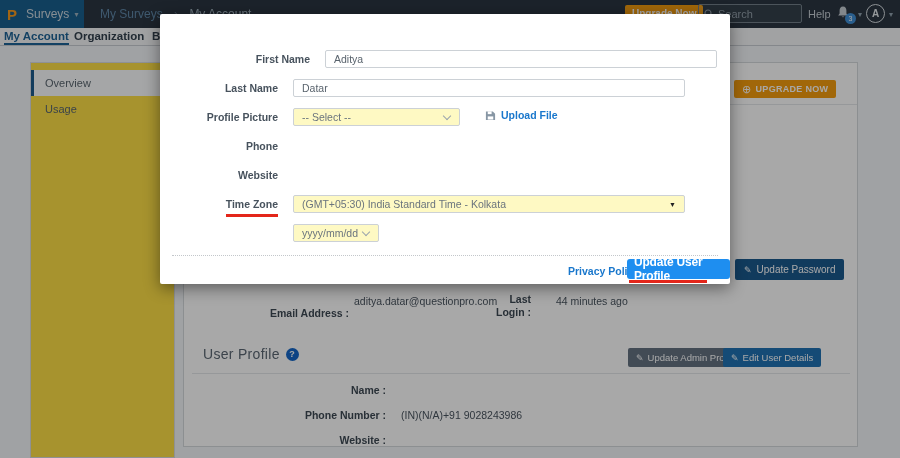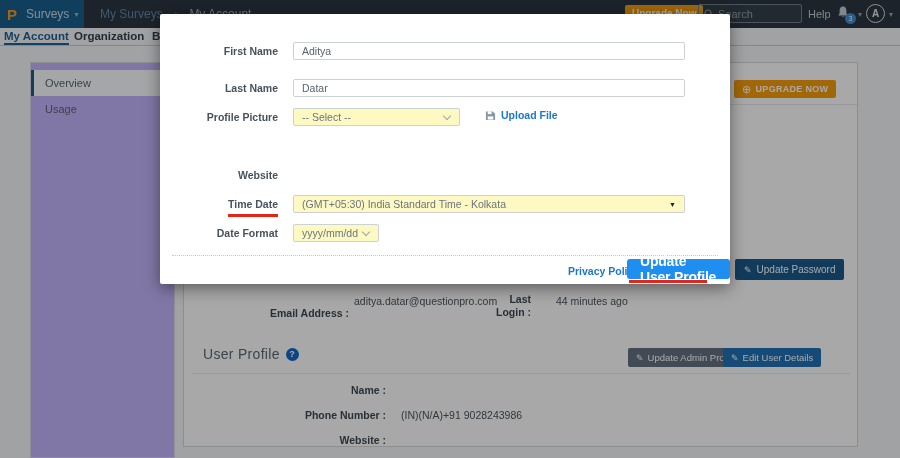--- a/index.html
+++ b/index.html
@@ -29,21 +29,21 @@
 
   
   .tabbar { position:absolute; left:0; top:28px; width:900px; height:18px; background:#f4f6f8; border-bottom:1px solid #c9ced3; z-index:1; }
   .tab { position:absolute; top:0; height:17px; line-height:16px; font-size:11.5px; font-weight:bold; color:#33414e; cursor:pointer; }
   .tab.active { color:#1e6396; border-bottom:2px solid #1e6396; }
 
   
   .content-bg { position:absolute; left:0; top:46px; width:900px; height:412px; background:#f3f6f9; }
 
   
-  .sidebar { position:absolute; left:30px; top:62px; width:145px; height:396px; background:#c4b5fd; border:1px solid #d9dde1; padding-top:7px; }
+  .sidebar { position:absolute; left:30px; top:62px; width:145px; height:396px; background:#fde047; border:1px solid #d9dde1; padding-top:7px; }
   .side-item { height:26px; line-height:26px; padding-left:14px; font-size:11px; color:#5a6670; cursor:pointer; }
   .side-item.active { border-left:3px solid #1e5c8e; padding-left:11px; background:#fbfcfd; }
 
   
   .main-card { position:absolute; left:183px; top:62px; width:675px; height:385px; background:#fff; border:1px solid #d5d9dd; }
   .upg-sm { position:absolute; left:550px; top:17px; height:18px; padding:0 8px; background:#f59d0e; border-radius:2px; color:#fff; font-size:9px; font-weight:bold; letter-spacing:.3px; display:flex; align-items:center; gap:4px; cursor:pointer; }
   .upg-sm .plus { font-size:11px; font-weight:normal; }
   .hdiv1 { position:absolute; left:0; top:41px; width:673px; border-top:1px solid #e4e7ea; }
   .update-pw { position:absolute; left:551px; top:196px; height:21px; padding:0 9px; background:#1b5a8e; border-radius:2px; color:#fff; font-size:10px; display:flex; align-items:center; gap:5px; cursor:pointer; }
   .kv-label { position:absolute; font-size:10.5px; font-weight:bold; color:#3e4954; text-align:right; line-height:1.25; }
@@ -69,21 +69,21 @@
   .m-label { position:absolute; left:0; top:0; width:118px; text-align:right; font-size:10.5px; font-weight:bold; color:#47525d; line-height:18px; }
   .m-input { position:absolute; left:133px; top:0; width:392px; height:18px; border:1px solid #ccd1d6; border-radius:2px; font-size:10.5px; color:#59636d; padding:0 8px; outline:none; font-family:"Liberation Sans",sans-serif; }
   .sel { position:absolute; left:133px; top:0; height:18px; border:1px solid #ccd1d6; border-radius:2px; font-size:10.5px; color:#6a747e; padding:0 8px; display:flex; align-items:center; cursor:pointer; background:#fef9c3; }
   .chev { width:6px; height:6px; border-right:1.5px solid #9aa4ad; border-bottom:1.5px solid #9aa4ad; transform:rotate(45deg); position:absolute; right:9px; top:4px; }
   .tz-caret { position:absolute; right:8px; top:5px; font-size:7px; color:#222; }
   .upload { position:absolute; left:325px; top:1px; display:flex; align-items:center; gap:5px; cursor:pointer; }
   .upload-label { color:#1977cc; font-size:10.5px; font-weight:bold; }
   .red-underline-label { display:inline-block; border-bottom:3px solid #e3261a; padding-bottom:1px; }
   .dotted { position:absolute; left:12px; top:241px; width:546px; border-top:1px dotted #c3c7cb; }
   .privacy { position:absolute; left:408px; top:248px; font-size:10.5px; font-weight:bold; color:#1977cc; line-height:18px; cursor:pointer; }
-  .update-btn { position:absolute; left:467px; top:245px; height:20px; padding:0 13px; background:#1e8ef0; border-radius:3px; color:#fff; font-size:14px; font-weight:bold; letter-spacing:-0.2px; display:flex; align-items:center; cursor:pointer; }
+  .update-btn { position:absolute; left:467px; top:245px; height:20px; padding:0 7px; background:#1e8ef0; border-radius:3px; color:#fff; font-size:12px; font-weight:bold; letter-spacing:-0.2px; display:flex; align-items:center; cursor:pointer; }
   .btn-underline { position:absolute; left:469px; top:266px; width:78px; height:3px; background:#e3261a; }
 </style>
 </head>
 <body>
 
 <div>
 
   <div class="header">
     <div class="surveys-box">
       <span class="logo">P</span>
@@ -165,21 +165,21 @@
     <div class="kv-label" style="left:52px; top:346px; width:150px;">Phone Number :</div>
     <div class="kv-value" style="left:217px; top:346px;">(IN)(N/A)+91 9028243986</div>
     <div class="kv-label" style="left:52px; top:371px; width:150px;">Website :</div>
     <div class="kv-value" style="left:217px; top:371px;"></div>
   </div>
 
   <div class="overlay"></div>
 
   <div class="modal">
 
-    <div class="m-row" style="top:28px;">
+    <div class="m-row" style="top:36px;margin-left:32px;">
       <span class="m-label">First Name</span>
       <input class="m-input" value="Aditya" style="">
     </div>
 
     <div class="m-row" style="top:65px;">
       <span class="m-label">Last Name</span>
       <input class="m-input" value="Datar" style="">
     </div>
 
     <div class="m-row" style="top:94px;">
@@ -192,36 +192,36 @@
         <svg width="11" height="11" viewBox="0 0 12 12">
             <path d="M1 1.5 h7.5 l2.5 2.5 v7 h-10 z" fill="#8796a4"></path>
             <rect x="3" y="7" width="6" height="3.4" fill="#fff"></rect>
             <rect x="3" y="1.5" width="4.2" height="3" fill="#fff"></rect>
           </svg>
         <span class="upload-label">Upload File</span>
       </div>
     </div>
 
     <div class="m-row" style="top:123px;">
+      <span class="m-label">Phone</span>
     </div>
 
     <div class="m-row" style="top:152px;">
       <span class="m-label">Website</span>
     </div>
 
     <div class="m-row" style="top:181px;">
-      <span class="m-label"><span class="red-underline-label">Time Date</span></span>
+      <span class="m-label"><span class="red-underline-label">Time Zone</span></span>
       <div class="sel" style="width:392px;">
         <span>(GMT+05:30) India Standard Time - Kolkata</span>
         <span class="tz-caret">▼</span>
       </div>
     </div>
 
     <div class="m-row" style="top:210px;">
-      <span class="m-label">Date Format</span>
       <div class="sel" style="width:86px;">
         <span>yyyy/mm/dd</span>
         <span class="chev"></span>
       </div>
     </div>
 
     <div class="dotted"></div>
     <span class="privacy">Privacy Policy</span>
     <div class="update-btn">Update User Profile</div>
     <div class="btn-underline"></div>

